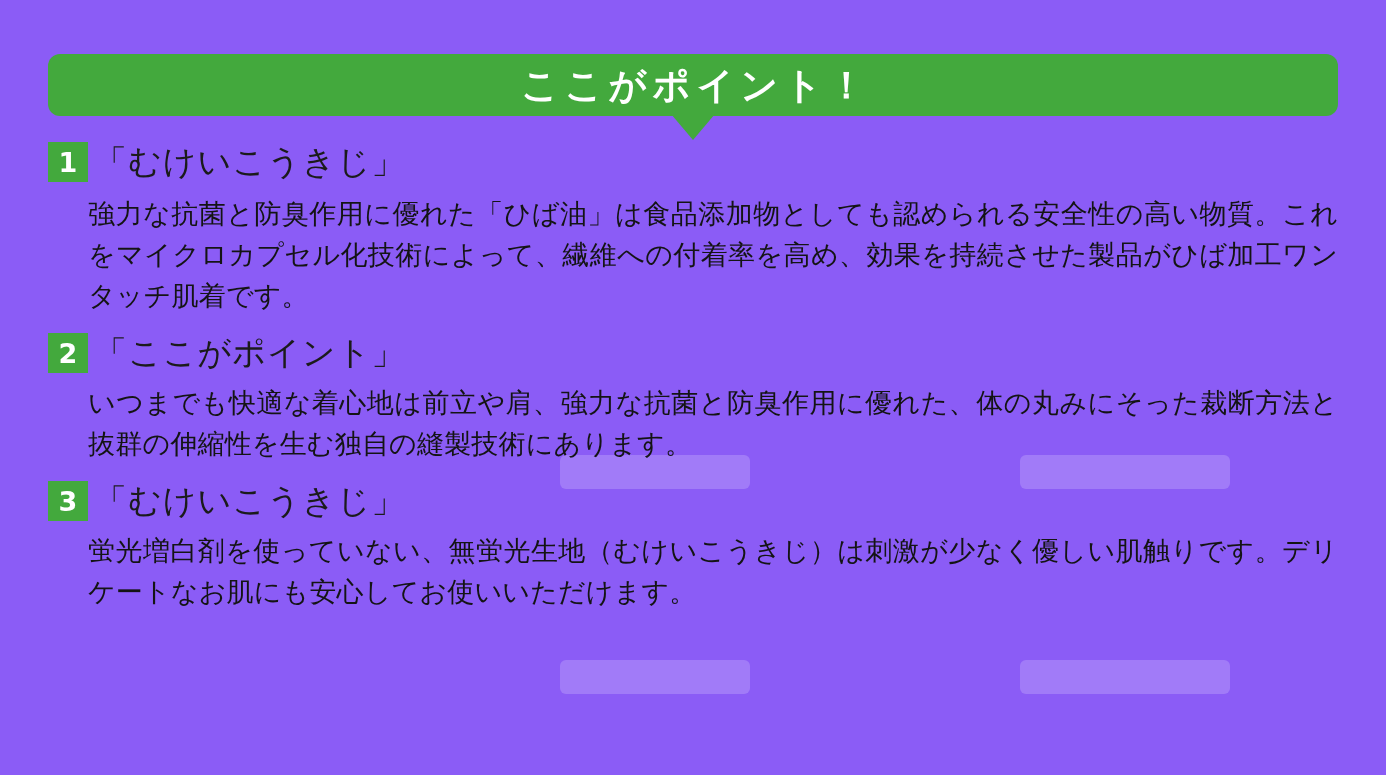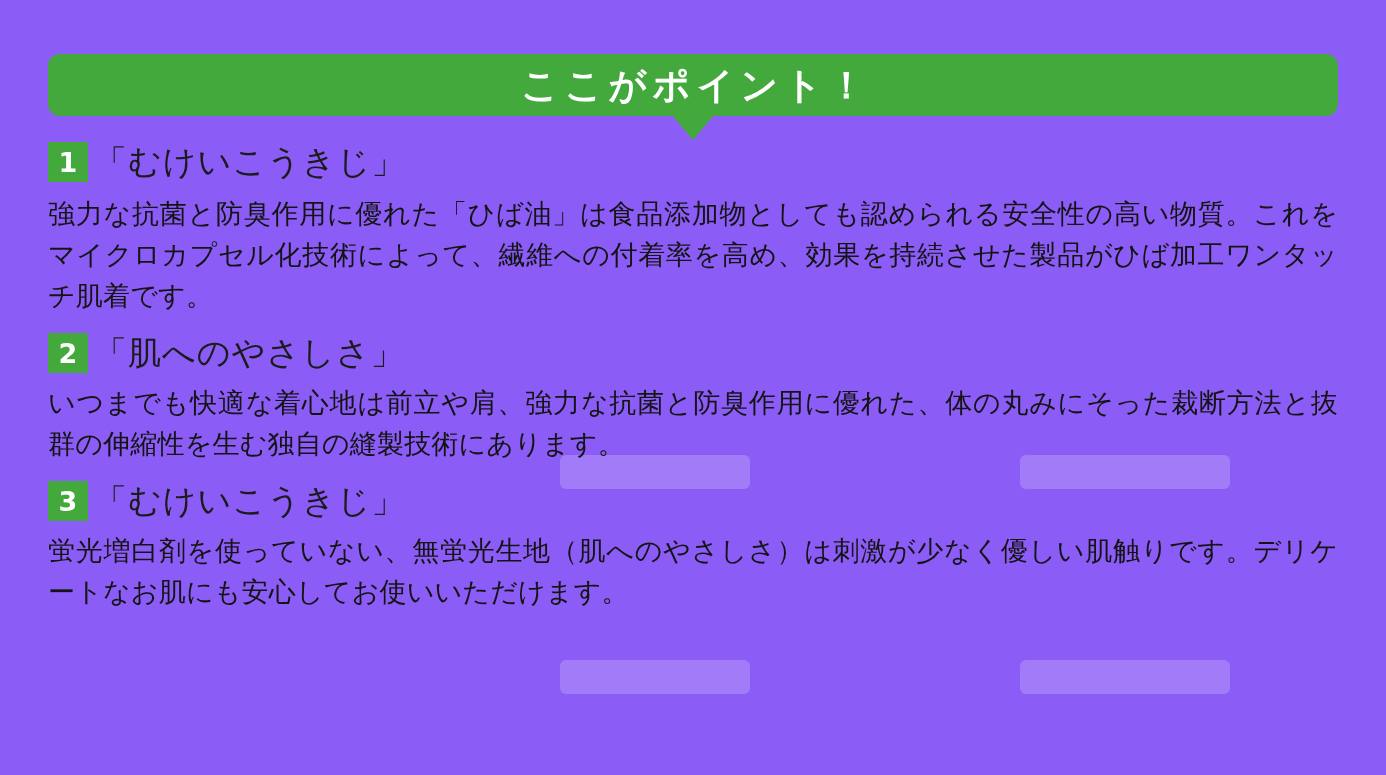--- a/index.html
+++ b/index.html
@@ -109,20 +109,21 @@
   }
 
   .point-body {
     margin-top: 8px;
     font-size: 27px;
     line-height: 1.52;
     color: #141414;
     letter-spacing: 0.2px;
     text-align: justify;
     text-justify: inter-character;
+    margin-left: 40px;
   }
 
   .point-1 .point-body { margin-top: 10px; }
 </style>
 </head>
 <body>
 
 <div class="page">
 
   <svg class="bg-watermark" viewBox="0 0 1386 775" preserveAspectRatio="none" aria-hidden="true">
@@ -147,27 +148,27 @@
       <div class="point-head">
         <div class="num-badge">1</div>
         <div class="point-title">「むけいこうきじ」</div>
       </div>
       <div class="point-body">強力な抗菌と防臭作用に優れた「ひば油」は食品添加物としても認められる安全性の高い物質。これをマイクロカプセル化技術によって、繊維への付着率を高め、効果を持続させた製品がひば加工ワンタッチ肌着です。</div>
     </div>
 
     <div class="point point-2">
       <div class="point-head">
         <div class="num-badge">2</div>
-        <div class="point-title">「肌へのやさしさ」</div>
+        <div class="point-title">「ここがポイント」</div>
       </div>
       <div class="point-body">いつまでも快適な着心地は前立や肩、強力な抗菌と防臭作用に優れた、体の丸みにそった裁断方法と抜群の伸縮性を生む独自の縫製技術にあります。</div>
     </div>
 
     <div class="point point-3">
       <div class="point-head">
         <div class="num-badge">3</div>
         <div class="point-title">「むけいこうきじ」</div>
       </div>
-      <div class="point-body">蛍光増白剤を使っていない、無蛍光生地（肌へのやさしさ）は刺激が少なく優しい肌触りです。デリケートなお肌にも安心してお使いいただけます。</div>
+      <div class="point-body">蛍光増白剤を使っていない、無蛍光生地（むけいこうきじ）は刺激が少なく優しい肌触りです。デリケートなお肌にも安心してお使いいただけます。</div>
     </div>
 
   </div>
 </div>
 
 </body></html>

